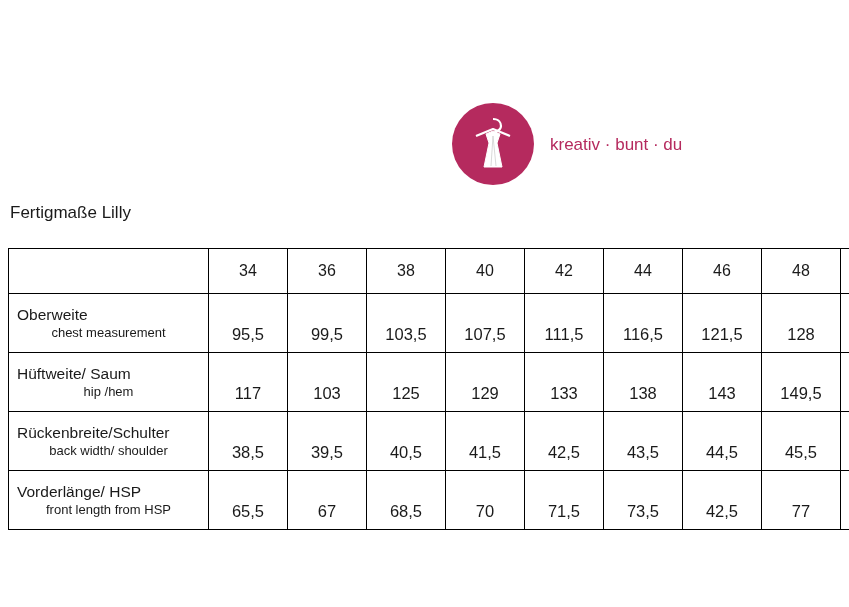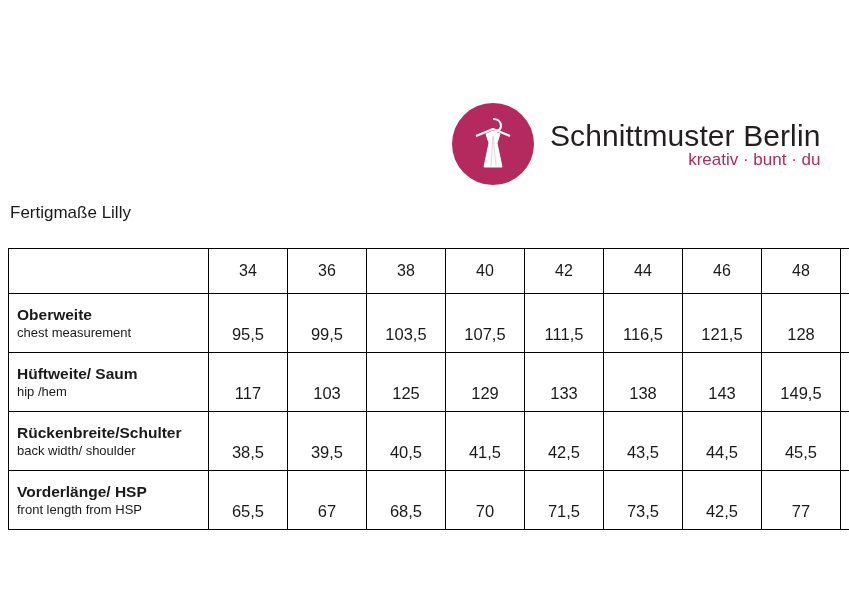--- a/index.html
+++ b/index.html
@@ -98,27 +98,27 @@
   .row-label {
     padding: 4px 0 5px 6px;
     vertical-align: middle;
     height: 42px;
   }
   .label-de {
     font-size: 15.5px;
     color: #1a1a1a;
     line-height: 1.25;
     white-space: nowrap;
-    font-weight: bold;
   }
   .label-en {
     font-size: 13px;
     color: #1a1a1a;
     line-height: 1.25;
     white-space: nowrap;
+    text-align: center;
   }
   .val {
     text-align: center;
     vertical-align: bottom;
     font-size: 16.5px;
     color: #1a1a1a;
     padding-bottom: 5px;
     height: 42px;
     margin-left: 12px;
   }
@@ -133,21 +133,20 @@
       <path d="M41 16 c6 0 8 4 8 7 c0 3 -3 5 -6 6" fill="none" stroke="#ffffff" stroke-width="2.2"></path>
 
       <path d="M24 33 L41 26 L58 33" fill="none" stroke="#ffffff" stroke-width="2.2" stroke-linejoin="round"></path>
 
       <path d="M34 31 L41 28 L48 31 L45 40 L50 64 L32 64 L37 40 Z" fill="#ffffff" stroke="#ffffff" stroke-width="1"></path>
 
       <path d="M41 33 L39 63 M41 33 L44 63" fill="none" stroke="#cfcfcf" stroke-width="0.8"></path>
     </svg>
   </div>
   <div class="logo-text">
-    <div class="logo-title">Schnittmuster Berlin</div>
     <div class="logo-tagline">kreativ · bunt · du</div>
   </div>
 </div>
 
 <div class="caption">Fertigmaße Lilly</div>
 
 <div class="table-wrap">
   <table class="measure">
     <colgroup>
       <col class="label-col">

